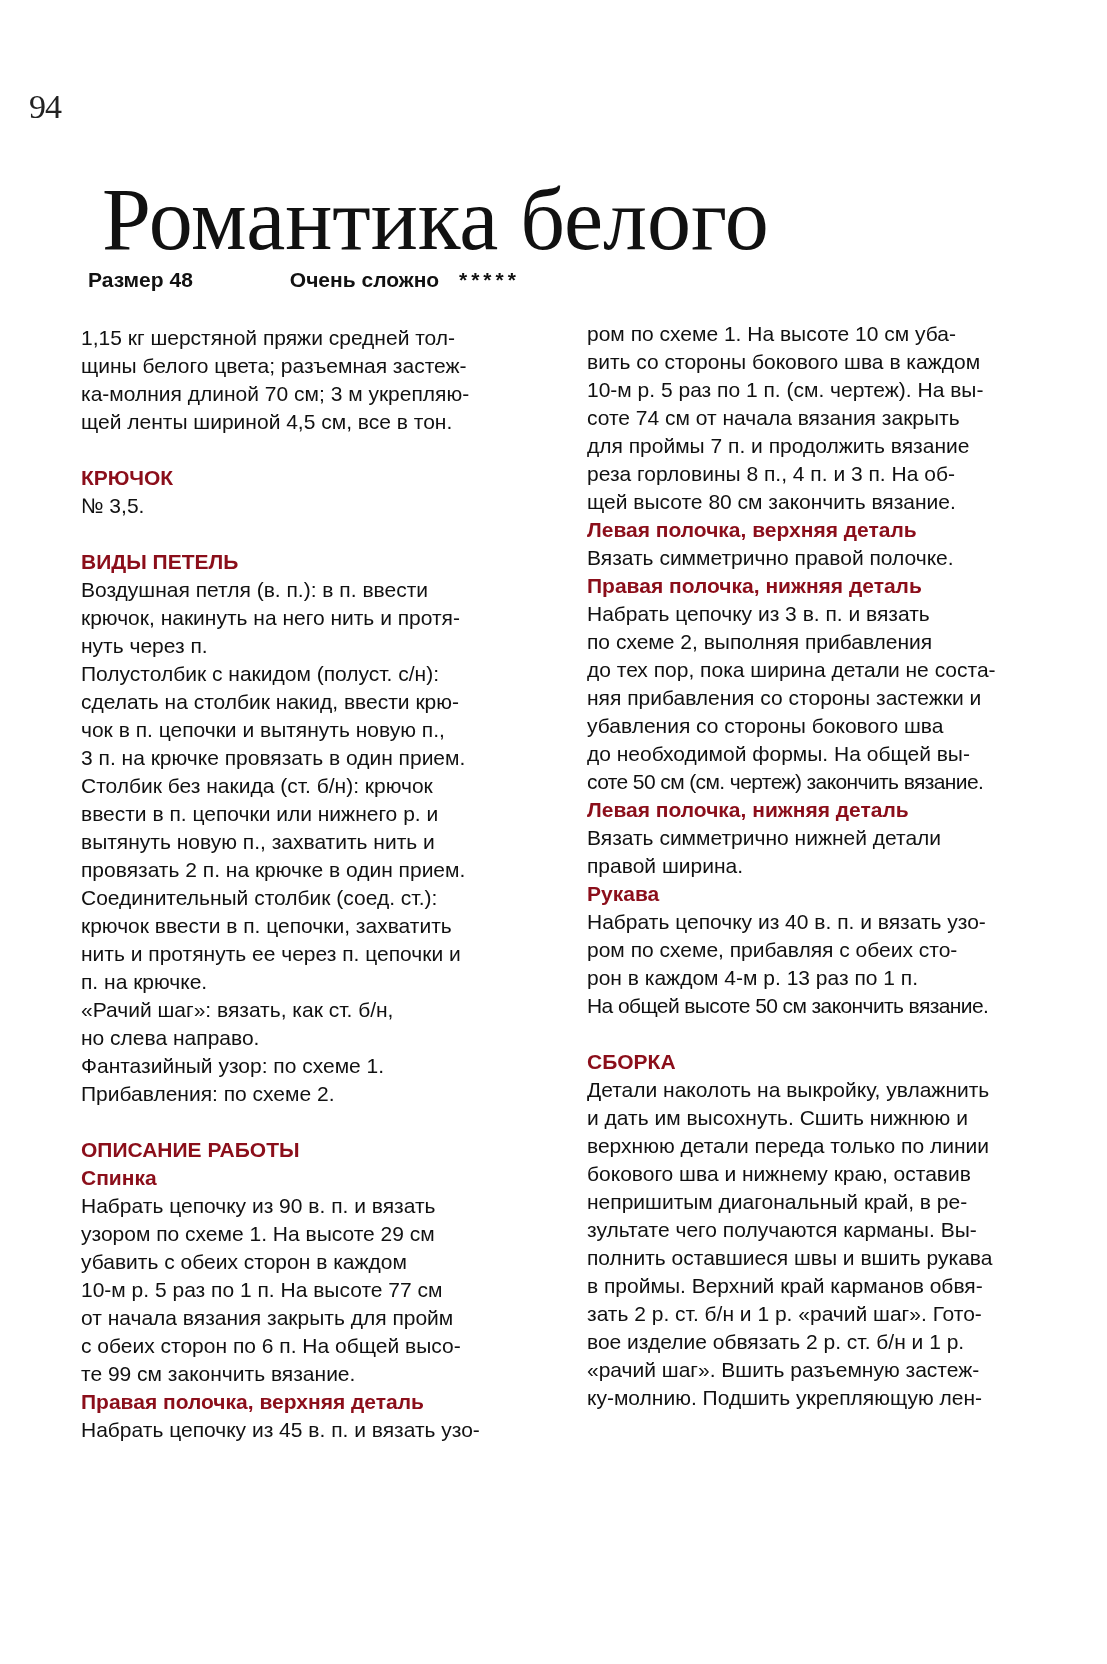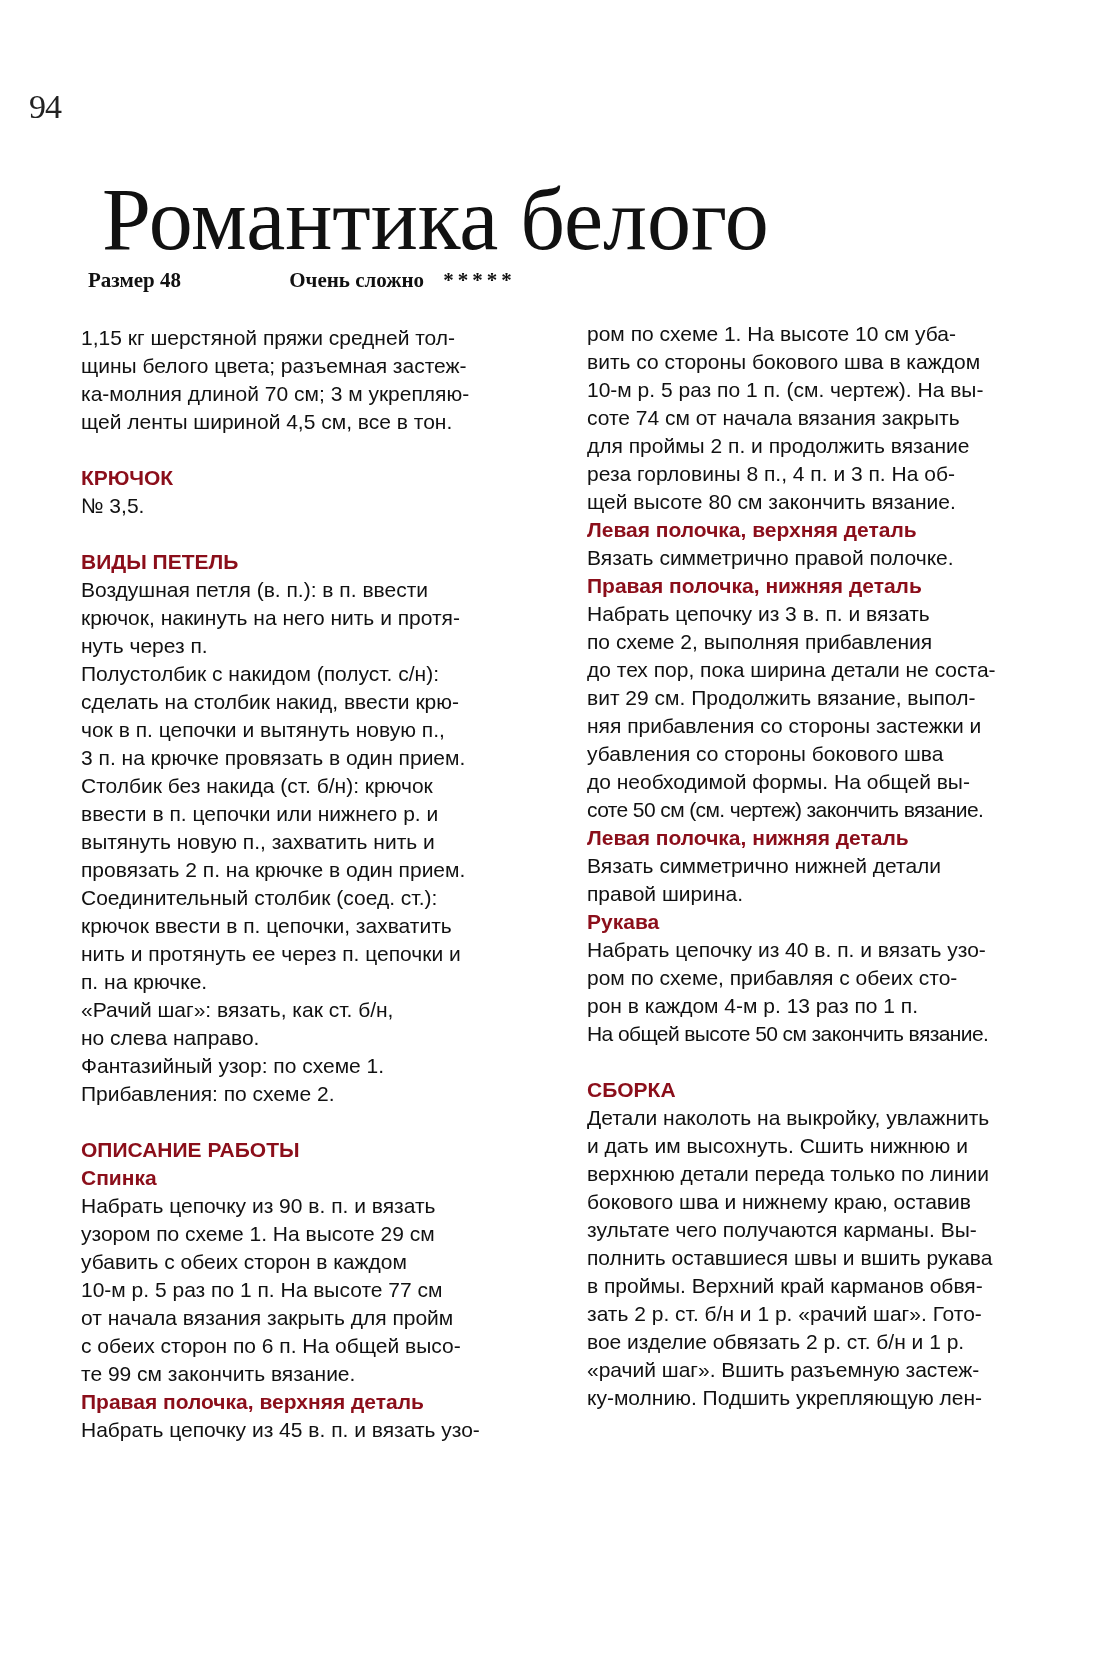--- a/index.html
+++ b/index.html
@@ -1,19 +1,19 @@
 <!DOCTYPE html>
 <html><head>
 <meta charset="utf-8">
 <style>
   html, body { margin: 0; padding: 0; background: #ffffff; }
   body { width: 1107px; height: 1664px; position: relative; overflow: hidden; color: #111; }
   .page-num { position: absolute; left: 29px; top: 88px; font-family: "Liberation Serif", serif; font-size: 34px; color: #222; letter-spacing: -1px; }
   .title { position: absolute; left: 86px; top: 160px; font-family: "Liberation Serif", serif; font-size: 88px; line-height: 1; color: #111; letter-spacing: 0px; white-space: nowrap; }
-  .meta { position: absolute; left: 88px; top: 268px; font-family: Liberation Serif, serif; font-weight: bold; font-size: 21px; color: #111; white-space: nowrap; }
+  .meta { position: absolute; left: 88px; top: 268px; font-family: Liberation Sans, sans-serif; font-weight: bold; font-size: 21px; color: #111; white-space: nowrap; }
   .meta .size { display: inline-block; width: 196px; }
   .meta .stars { margin-left: 14px; letter-spacing: 4px; }
   .col { position: absolute; font-family: "Liberation Sans", sans-serif; font-size: 21px; line-height: 28px; color: #111; }
   .col-left { left: 81px; top: 324px; width: 460px; }
   .col-right { left: 587px; top: 330px; width: 480px; }
   .h { color: #8b0e1a; font-weight: bold; text-transform: none; }
   .line { white-space: nowrap; display: block; }
   .gap { height: 28px; }
 </style>
 </head>
@@ -77,32 +77,31 @@
   <div class="h line">Правая полочка, верхняя деталь</div>
   <div class="line">Набрать цепочку из 45 в. п. и вязать узо-</div>
 </div>
 
 <div class="col col-right" style="top:320px;">
   <div>
     <span class="line">ром по схеме 1. На высоте 10 см уба-</span>
     <span class="line">вить со стороны бокового шва в каждом</span>
     <span class="line">10-м р. 5 раз по 1 п. (см. чертеж). На вы-</span>
     <span class="line">соте 74 см от начала вязания закрыть</span>
-    <span class="line">для проймы 2 п. и продолжить вязание</span>
+    <span class="line">для проймы 7 п. и продолжить вязание</span>
     <span class="line">реза горловины 8 п., 4 п. и 3 п. На об-</span>
     <span class="line">щей высоте 80 см закончить вязание.</span>
   </div>
   <div class="h line">Левая полочка, верхняя деталь</div>
   <div class="line">Вязать симметрично правой полочке.</div>
   <div class="h line">Правая полочка, нижняя деталь</div>
   <div>
     <span class="line">Набрать цепочку из 3 в. п. и вязать</span>
     <span class="line">по схеме 2, выполняя прибавления</span>
     <span class="line">до тех пор, пока ширина детали не соста-</span>
-    <span class="line">вит 29 см. Продолжить вязание, выпол-</span>
     <span class="line">няя прибавления со стороны застежки и</span>
     <span class="line">убавления со стороны бокового шва</span>
     <span class="line">до необходимой формы. На общей вы-</span>
     <span class="line" style="letter-spacing:-0.6px;">соте 50 см (см. чертеж) закончить вязание.</span>
   </div>
   <div class="h line">Левая полочка, нижняя деталь</div>
   <div>
     <span class="line">Вязать симметрично нижней детали</span>
     <span class="line">правой ширина.</span>
   </div>
@@ -113,20 +112,21 @@
     <span class="line">рон в каждом 4-м р. 13 раз по 1 п.</span>
     <span class="line" style="letter-spacing:-0.6px;">На общей высоте 50 см закончить вязание.</span>
   </div>
   <div class="gap"></div>
   <div class="h line">СБОРКА</div>
   <div>
     <span class="line">Детали наколоть на выкройку, увлажнить</span>
     <span class="line">и дать им высохнуть. Сшить нижнюю и</span>
     <span class="line">верхнюю детали переда только по линии</span>
     <span class="line">бокового шва и нижнему краю, оставив</span>
+    <span class="line">непришитым диагональный край, в ре-</span>
     <span class="line">зультате чего получаются карманы. Вы-</span>
     <span class="line">полнить оставшиеся швы и вшить рукава</span>
     <span class="line">в проймы. Верхний край карманов обвя-</span>
     <span class="line">зать 2 р. ст. б/н и 1 р. «рачий шаг». Гото-</span>
     <span class="line">вое изделие обвязать 2 р. ст. б/н и 1 р.</span>
     <span class="line">«рачий шаг». Вшить разъемную застеж-</span>
     <span class="line">ку-молнию. Подшить укрепляющую лен-</span>
   </div>
 </div>
 

